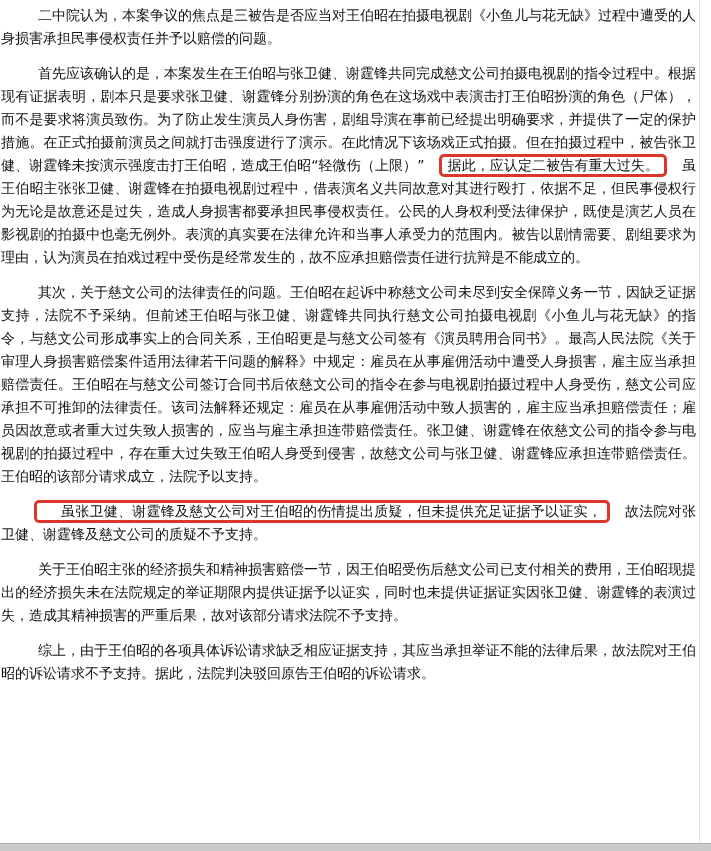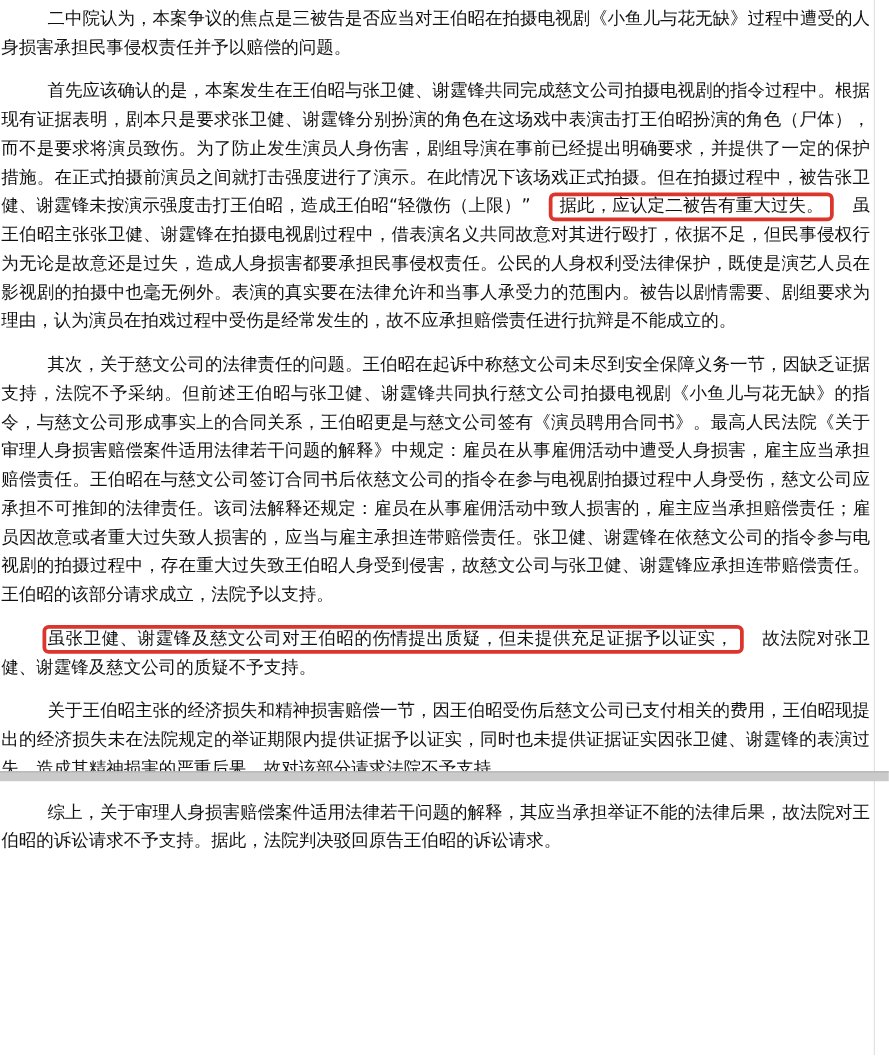--- a/index.html
+++ b/index.html
@@ -8,48 +8,48 @@
     --bg:#ffffff;
     --vline:#e2e2e2;
     --hbar:#cacaca;
     --hbar-top:#b3b3b3;
   }
   html,body{margin:0;padding:0;}
   body{
     width:711px;height:851px;overflow:hidden;background:var(--bg);
     font-family:"DejaVu Sans",sans-serif;
   }
-  .page{position:relative;width:711px;height:625px;background:var(--bg);}
+  .page{position:relative;width:711px;height:851px;background:var(--bg);}
   .doc{
     position:absolute;left:1px;top:4px;width:695px;
     color:var(--text);font-size:14px;line-height:23px;text-align:justify;
   }
   .para{margin:0 0 12px 0;text-indent:37px;}
   .para.no-indent{text-indent:0;}
   .hl-box{
     border:3px solid var(--red);border-radius:5px;
     padding:0 5px 1px 5px;margin:0 15px;
     box-decoration-break:clone;-webkit-box-decoration-break:clone;
   }
-  .hl-box.lead{margin-left:33px;padding-left:1px;}
+  .hl-box.lead{margin-left:33px;padding-left:24px;}
   .para.block-box{
     border:4px solid var(--red);border-radius:6px;
     margin:0 -4px 12px -1px;padding:8px 8px 9px 7px;
     text-indent:37px;
   }
   .v-edge{position:absolute;top:0;left:699px;width:1px;height:844px;background:var(--vline);}
   .h-edge{position:absolute;left:0;right:0;bottom:0;height:7px;background:var(--hbar);border-top:1px solid var(--hbar-top);}
 </style>
 </head>
 <body>
 
 <div class="page">
   <div class="doc">
       <p class="para"><span>二中院认为，本案争议的焦点是三被告是否应当对王伯昭在拍摄电视剧《小鱼儿与花无缺》过程中遭受的人身损害承担民事侵权责任并予以赔偿的问题。</span></p>
       <p class="para"><span>首先应该确认的是，本案发生在王伯昭与张卫健、谢霆锋共同完成慈文公司拍摄电视剧的指令过程中。根据现有证据表明，剧本只是要求张卫健、谢霆锋分别扮演的角色在这场戏中表演击打王伯昭扮演的角色（尸体），而不是要求将演员致伤。为了防止发生演员人身伤害，剧组导演在事前已经提出明确要求，并提供了一定的保护措施。在正式拍摄前演员之间就打击强度进行了演示。在此情况下该场戏正式拍摄。但在拍摄过程中，被告张卫健、谢霆锋未按演示强度击打王伯昭，造成王伯昭“轻微伤（上限）”</span><span class="hl-box">据此，应认定二被告有重大过失。</span><span>虽王伯昭主张张卫健、谢霆锋在拍摄电视剧过程中，借表演名义共同故意对其进行殴打，依据不足，但民事侵权行为无论是故意还是过失，造成人身损害都要承担民事侵权责任。公民的人身权利受法律保护，既使是演艺人员在影视剧的拍摄中也毫无例外。表演的真实要在法律允许和当事人承受力的范围内。被告以剧情需要、剧组要求为理由，认为演员在拍戏过程中受伤是经常发生的，故不应承担赔偿责任进行抗辩是不能成立的。</span></p>
       <p class="para"><span>其次，关于慈文公司的法律责任的问题。王伯昭在起诉中称慈文公司未尽到安全保障义务一节，因缺乏证据支持，法院不予采纳。但前述王伯昭与张卫健、谢霆锋共同执行慈文公司拍摄电视剧《小鱼儿与花无缺》的指令，与慈文公司形成事实上的合同关系，王伯昭更是与慈文公司签有《演员聘用合同书》。最高人民法院《关于审理人身损害赔偿案件适用法律若干问题的解释》中规定：雇员在从事雇佣活动中遭受人身损害，雇主应当承担赔偿责任。王伯昭在与慈文公司签订合同书后依慈文公司的指令在参与电视剧拍摄过程中人身受伤，慈文公司应承担不可推卸的法律责任。该司法解释还规定：雇员在从事雇佣活动中致人损害的，雇主应当承担赔偿责任；雇员因故意或者重大过失致人损害的，应当与雇主承担连带赔偿责任。张卫健、谢霆锋在依慈文公司的指令参与电视剧的拍摄过程中，存在重大过失致王伯昭人身受到侵害，故慈文公司与张卫健、谢霆锋应承担连带赔偿责任。王伯昭的该部分请求成立，法院予以支持。</span></p>
       <p class="para no-indent"><span class="hl-box lead">虽张卫健、谢霆锋及慈文公司对王伯昭的伤情提出质疑，但未提供充足证据予以证实，</span><span>故法院对张卫健、谢霆锋及慈文公司的质疑不予支持。</span></p>
       <p class="para"><span>关于王伯昭主张的经济损失和精神损害赔偿一节，因王伯昭受伤后慈文公司已支付相关的费用，王伯昭现提出的经济损失未在法院规定的举证期限内提供证据予以证实，同时也未提供证据证实因张卫健、谢霆锋的表演过失，造成其精神损害的严重后果，故对该部分请求法院不予支持。</span></p>
-      <p class="para"><span>综上，关于审理人身损害赔偿案件适用法律若干问题的解释，其应当承担举证不能的法律后果，故法院对王伯昭的诉讼请求不予支持。据此，法院判决驳回原告王伯昭的诉讼请求。</span></p>
+      <p class="para"><span>综上，由于王伯昭的各项具体诉讼请求缺乏相应证据支持，其应当承担举证不能的法律后果，故法院对王伯昭的诉讼请求不予支持。据此，法院判决驳回原告王伯昭的诉讼请求。</span></p>
     </div>
   <div class="v-edge"></div>
   <div class="h-edge"></div>
 </div>
 
 </body></html>

